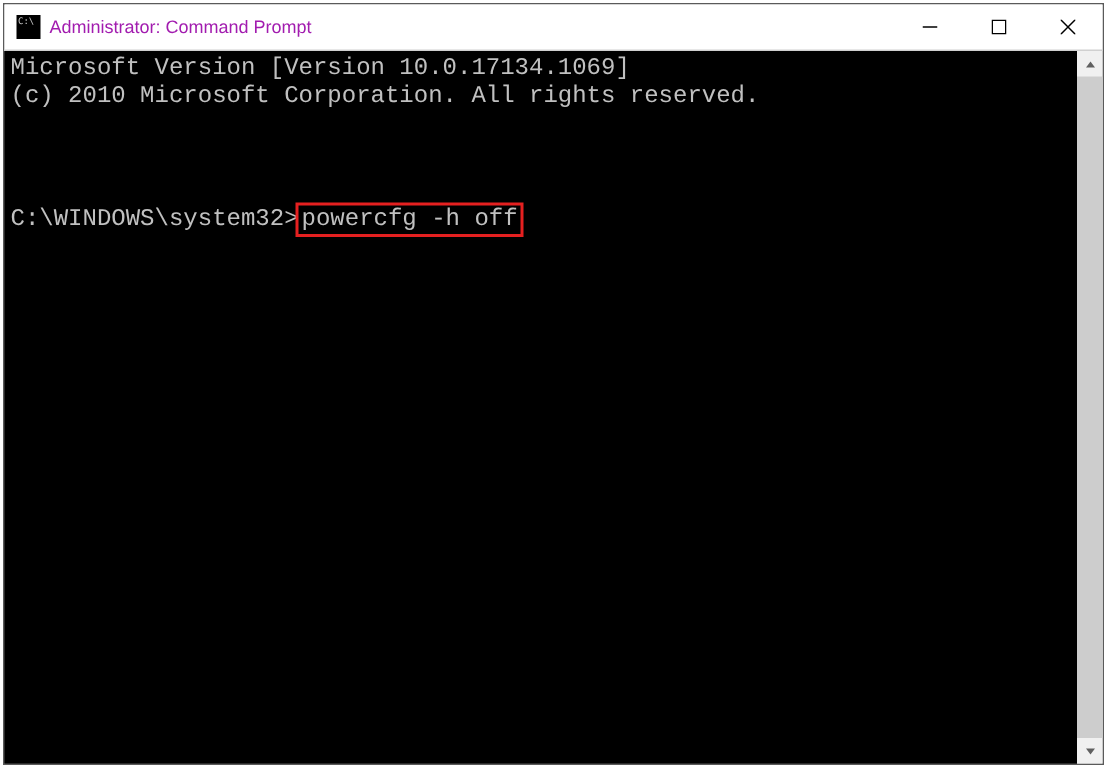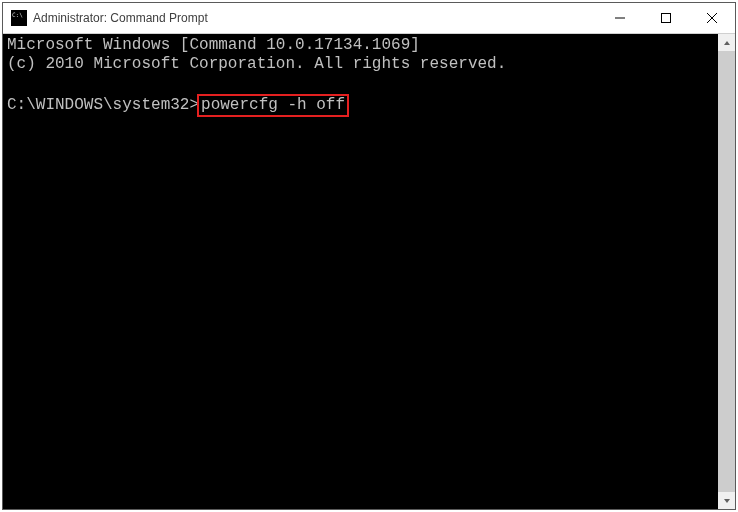--- a/index.html
+++ b/index.html
@@ -47,21 +47,21 @@
     .app-icon::before {
       content: "C:\\";
       font-size: 6px;
       position: absolute;
       top: 1px;
       left: 1px;
       color: #ccc;
     }
     .title {
       font-size: 12px;
-      color: #404040;
+      color: #a21caf;
       flex: 1;
     }
     .win-controls {
       display: flex;
       height: 100%;
     }
     .win-btn {
       width: 46px;
       height: 100%;
       display: flex;
@@ -91,20 +91,21 @@
       line-height: 1.2;
       padding: 2px 4px;
       white-space: pre;
       overflow: hidden;
     }
     .highlight-box {
       border: 2px solid #e52020;
       display: inline-block;
       padding: 0 2px;
       margin-left: -2px;
+      margin-top: 41px;
     }
     .scrollbar {
       width: 17px;
       background: #f0f0f0;
       display: flex;
       flex-direction: column;
     }
     .sb-arrow {
       height: 17px;
       display: flex;
@@ -151,21 +152,21 @@
       </div>
       <div class="win-btn close">
         <svg viewBox="0 0 10 10">
             <line x1="0" y1="0" x2="10" y2="10" stroke="#000" stroke-width="1"></line>
             <line x1="10" y1="0" x2="0" y2="10" stroke="#000" stroke-width="1"></line>
           </svg>
       </div>
     </div>
   </div>
   <div class="content-area">
-    <div class="terminal"><span>Microsoft Windows [Command 10.0.17134.1069]</span>
+    <div class="terminal"><span>Microsoft Version [Version 10.0.17134.1069]</span>
 <span>(c) 2010 Microsoft Corporation. All rights reserved.</span>
 
 <span>C:\WINDOWS\system32&gt;</span><span class="highlight-box"><span>powercfg -h off</span></span></div>
     <div class="scrollbar">
       <div class="sb-arrow">
         <svg viewBox="0 0 8 8">
             <polygon points="4,2 7,6 1,6" fill="#606060"></polygon>
           </svg>
       </div>
       <div class="sb-track">

